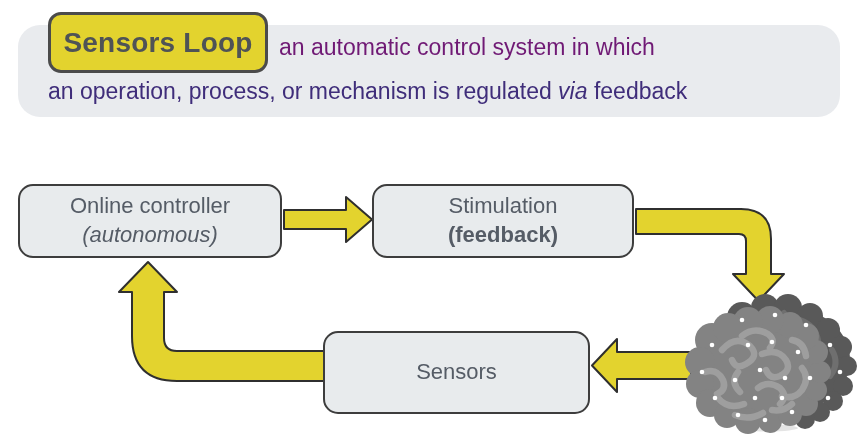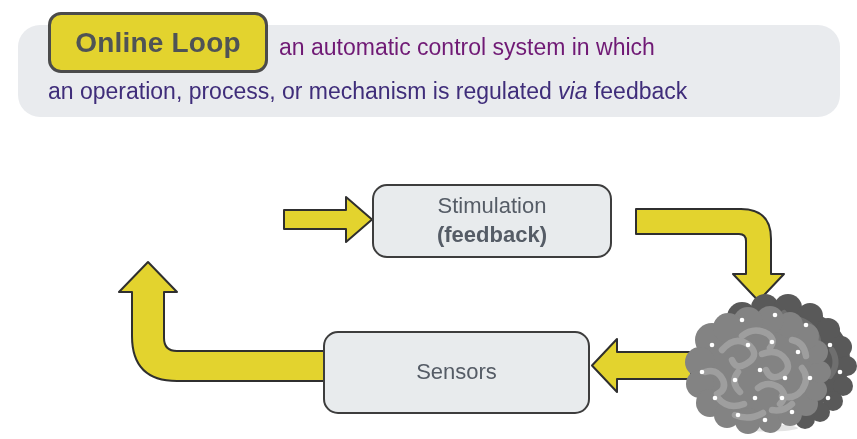--- a/index.html
+++ b/index.html
@@ -68,21 +68,21 @@
     display: flex;
     flex-direction: column;
     align-items: center;
     justify-content: center;
     color: #555c66;
     font-size: 22px;
     line-height: 1.3;
     text-align: center;
   }
   #node-controller { left: 18px;  top: 184px; width: 264px; height: 74px; }
-  #node-stimulation{ left: 372px; top: 184px; width: 240px; height: 74px; }
+  #node-stimulation{ left: 372px; top: 184px; width: 262px; height: 74px; }
   #node-sensors    { left: 323px; top: 331px; width: 267px; height: 83px; }
   .sub-italic { font-style: italic; }
   .sub-bold   { font-weight: bold; }
   
   .diagram-svg {
     position: absolute;
     left: 0; top: 0;
   }
 </style>
 </head>
@@ -182,31 +182,35 @@
           <circle cx="785" cy="378" r="2.3"></circle>
         <circle cx="810" cy="378" r="2.3"></circle>
           <circle cx="755" cy="398" r="2.3"></circle>
         <circle cx="782" cy="398" r="2.3"></circle>
       </g>
     </g>
   </svg>
 
   <div class="header-bg"></div>
   <div class="term-box">
-    <span>Online Loop</span>
+    <span>Sensors Loop</span>
   </div>
   <div class="def-line1">
     <span>an automatic control system in which</span>
   </div>
   <div class="def-line2">
     <span>an operation, process, or mechanism is regulated</span>
     <span class="via">via</span>
     <span>feedback</span>
   </div>
 
+  <div class="node" id="node-controller">
+    <span>Online controller</span>
+    <span class="sub-italic">(autonomous)</span>
+  </div>
   <div class="node" id="node-stimulation">
     <span>Stimulation</span>
     <span class="sub-bold">(feedback)</span>
   </div>
   <div class="node" id="node-sensors">
     <span>Sensors</span>
   </div>
 
 </div>
 

